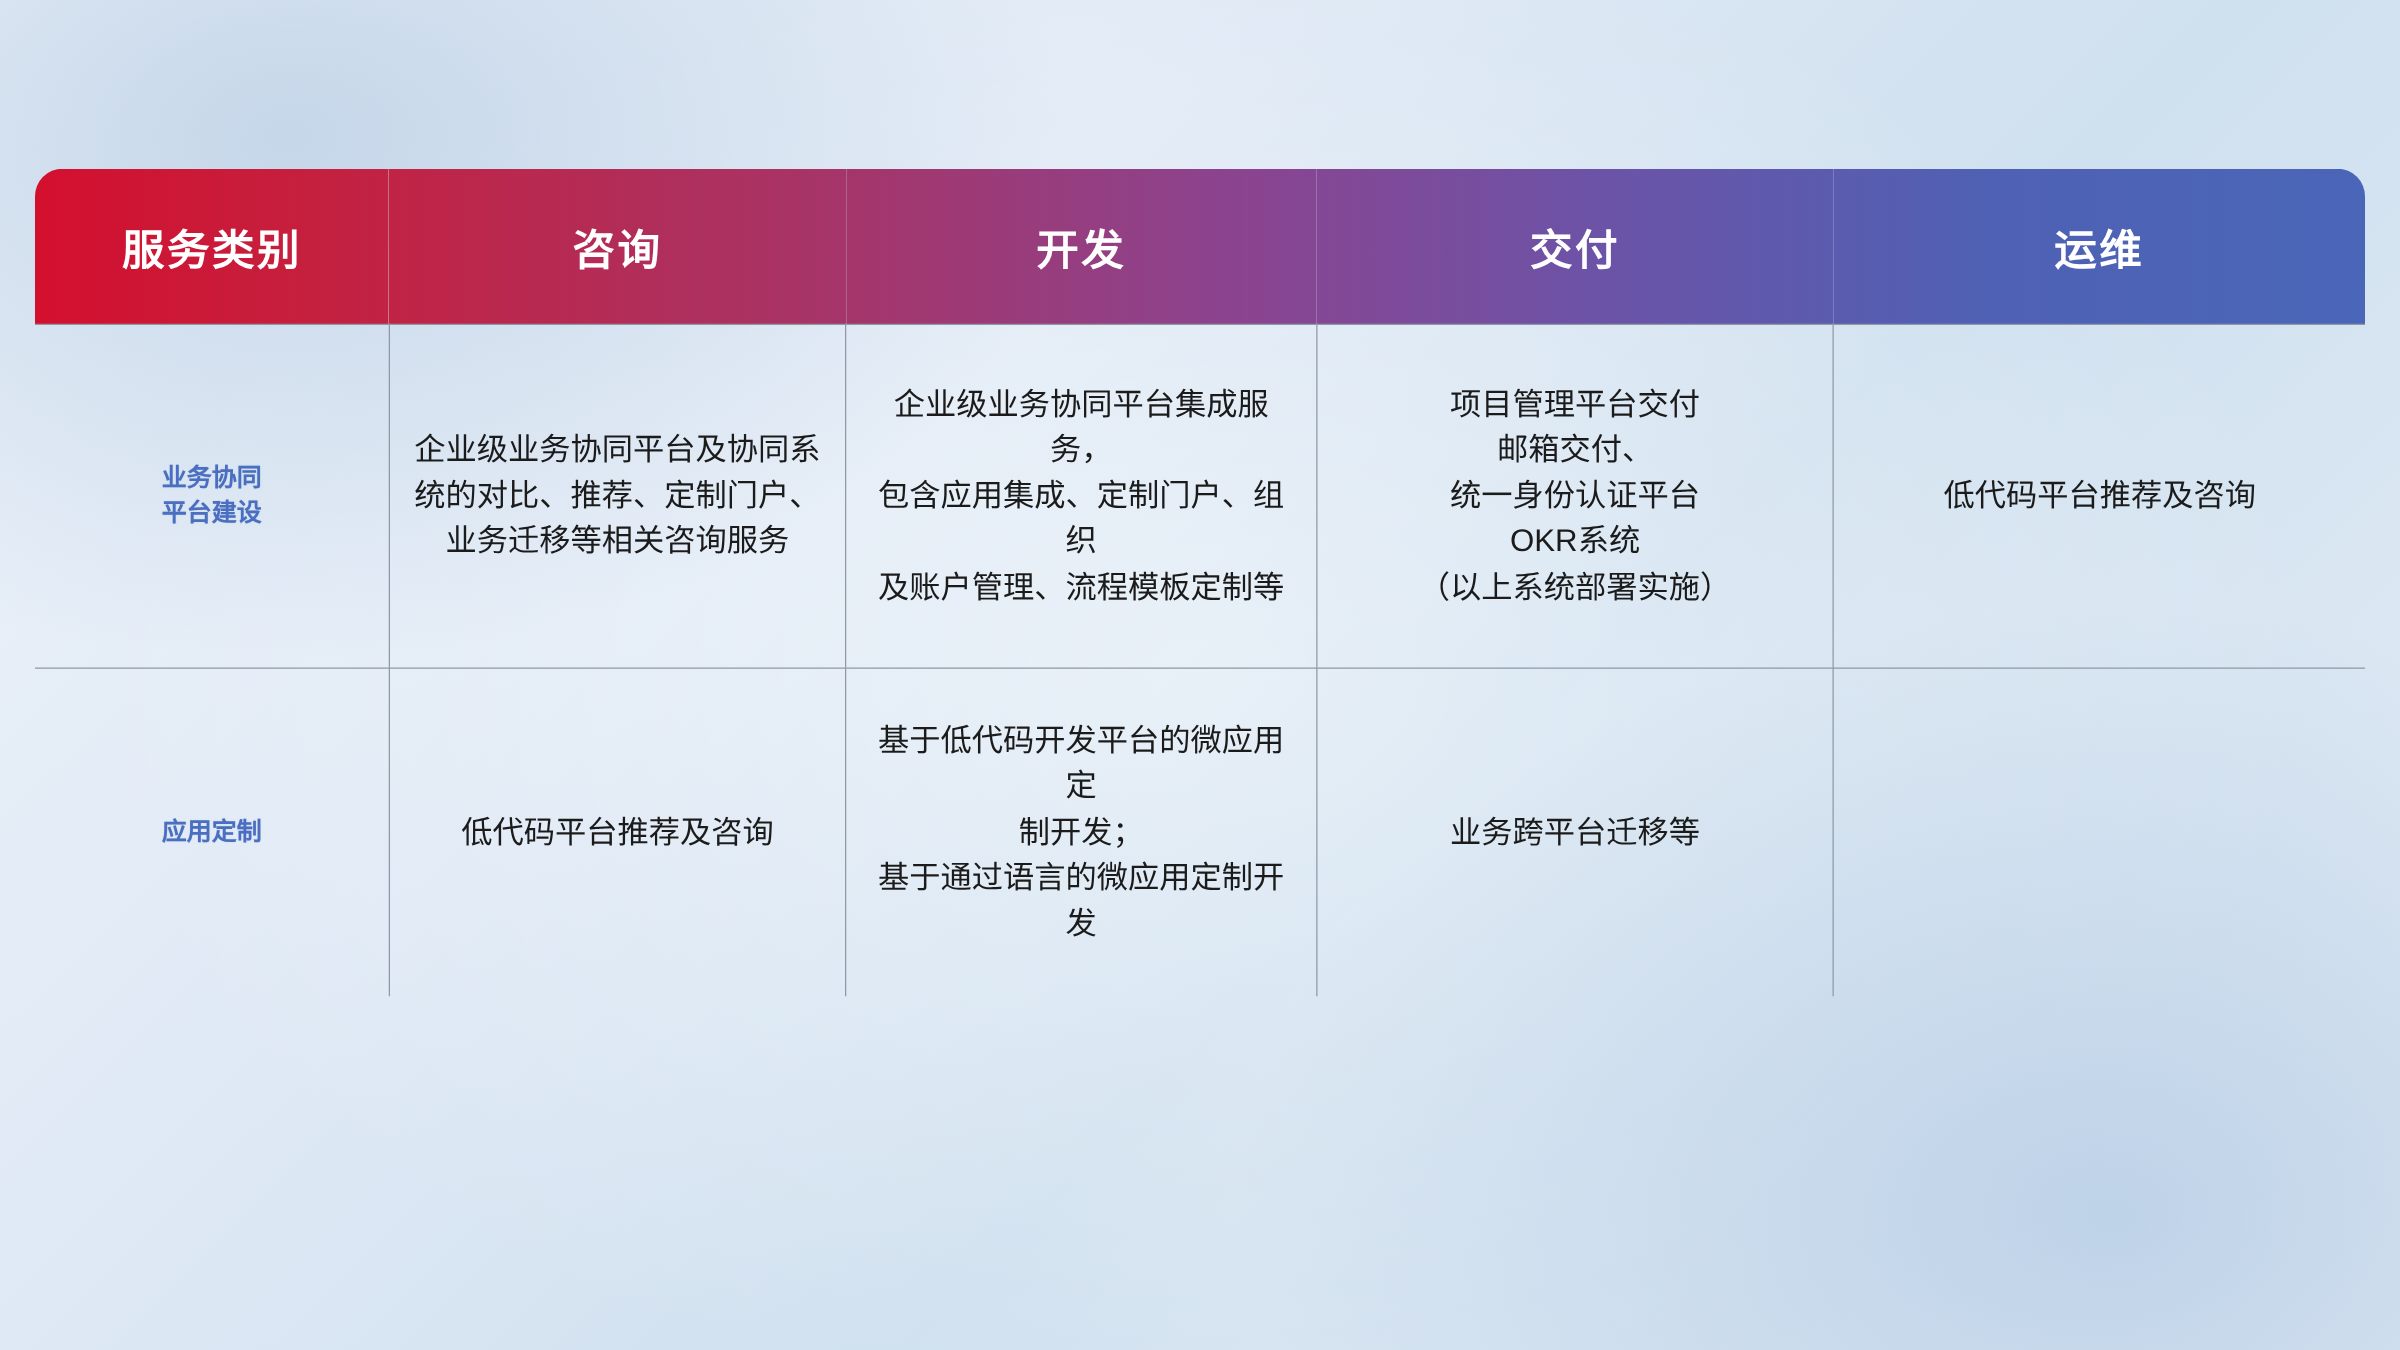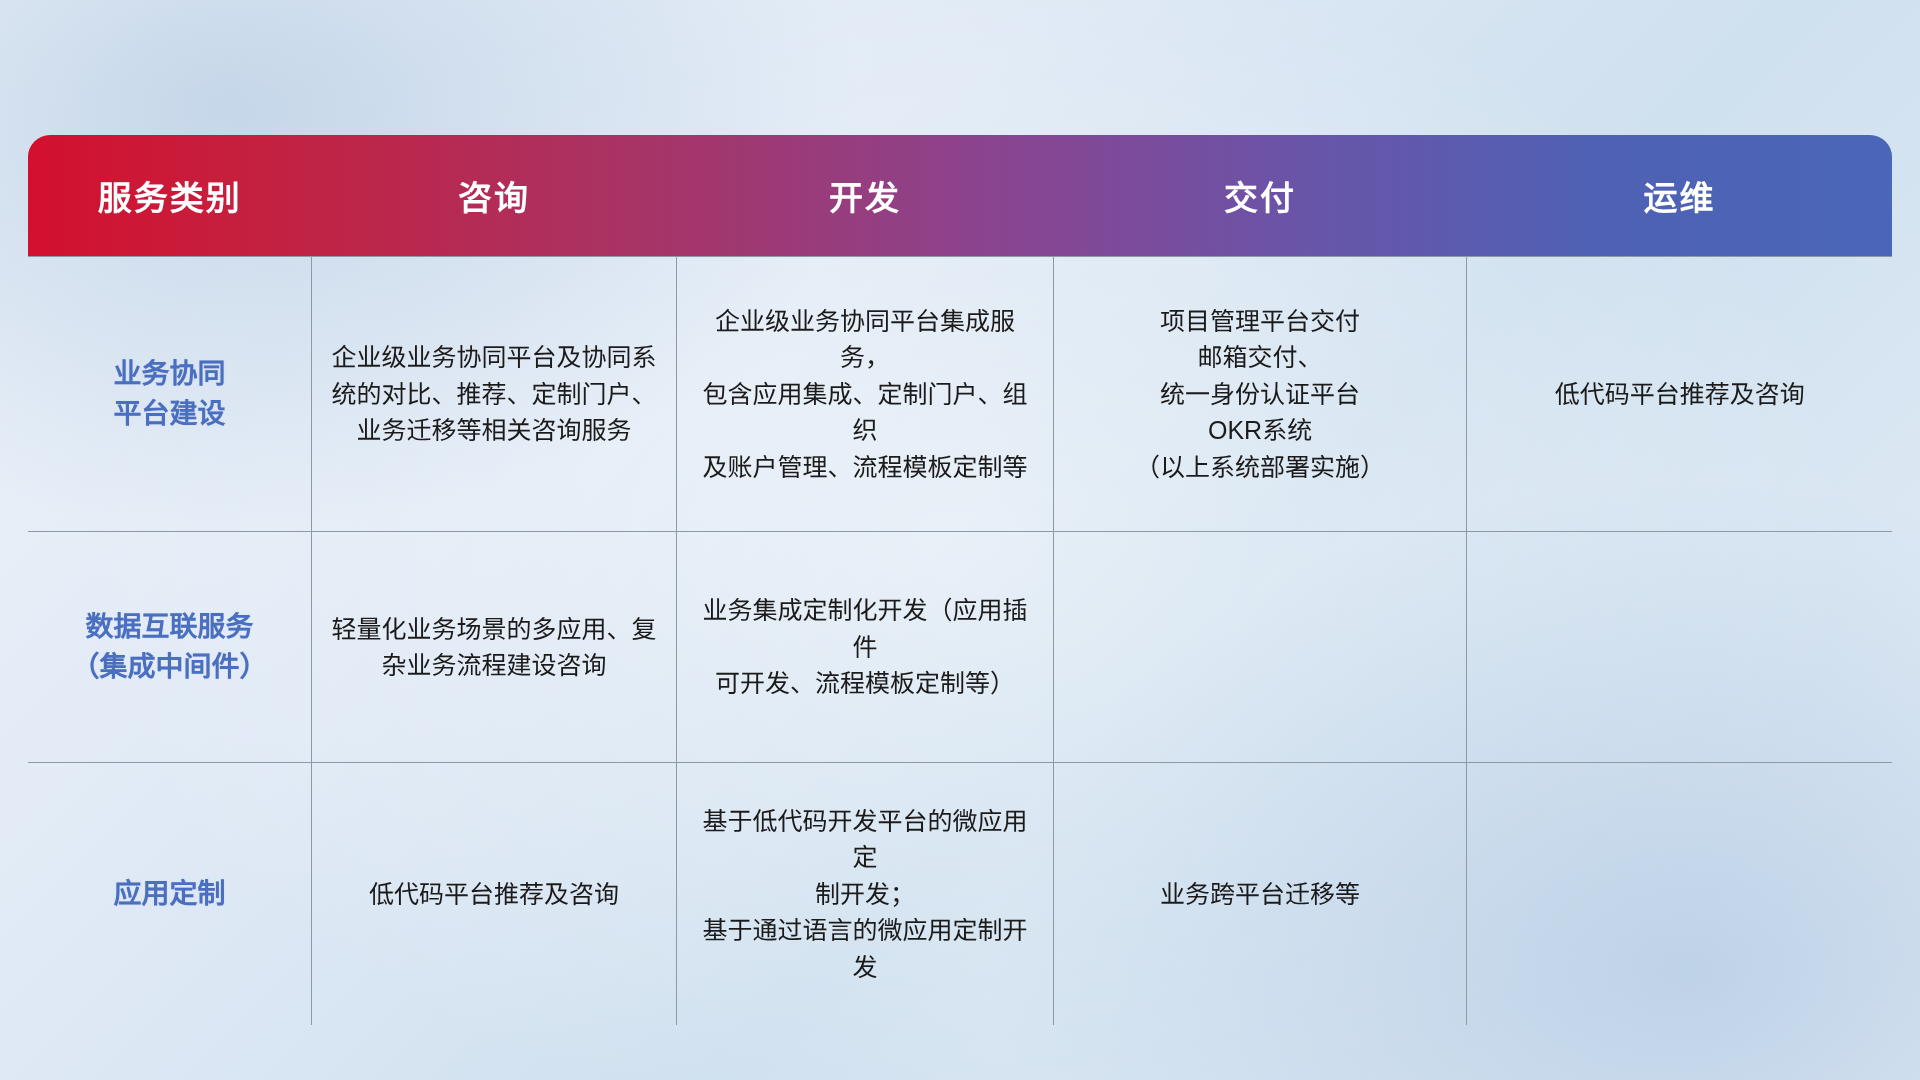--- a/index.html
+++ b/index.html
@@ -32,22 +32,22 @@
   }
 
   .tbl {
     width: 100%;
     border-collapse: collapse;
     table-layout: fixed;
   }
 
   
   thead th {
-    padding: 12px;
-    height: 97px;
+    padding: 0;
+    height: 124px;
     vertical-align: middle;
     text-align: center;
     color: #ffffff;
     font-size: 34px;
     font-weight: bold;
     letter-spacing: 2px;
     position: relative;
   }
   .header-row {
     background: linear-gradient(90deg, #d40f2e 0%, #c5203f 12%, #a93364 32%, #8a4490 52%, #6a54a8 68%, #4f61b4 84%, #4a66b8 100%);
@@ -68,21 +68,21 @@
     color: #1b1b1b;
     font-size: 25px;
     line-height: 1.46;
     padding: 22px 18px;
     background: transparent;
   }
   tbody tr td:first-child {
     border-left: none;
     color: #4a6fc0;
     font-weight: bold;
-    font-size: 28px;
+    font-size: 20px;
     line-height: 1.42;
     text-shadow: 0 0 1px rgba(74,111,192,0.25);
   }
   tbody tr td:last-child {
     border-right: none;
   }
   tbody tr:last-child td {
     border-bottom: none;
   }
   .row-1 td { height: 230px; }
@@ -132,30 +132,20 @@
         <td class="cell-multiline">企业级业务协同平台集成服务，
 包含应用集成、定制门户、组织
 及账户管理、流程模板定制等</td>
         <td class="cell-multiline">项目管理平台交付
 邮箱交付、
 统一身份认证平台
 OKR系统
 （以上系统部署实施）</td>
         <td class="cell-multiline">低代码平台推荐及咨询</td>
       </tr>
-      <tr class="row-2">
-        <td class="cell-multiline">数据互联服务
-（集成中间件）</td>
-        <td class="cell-multiline">轻量化业务场景的多应用、复
-杂业务流程建设咨询</td>
-        <td class="cell-multiline">业务集成定制化开发（应用插件
-可开发、流程模板定制等）</td>
-        <td class="cell-multiline"></td>
-        <td class="cell-multiline"></td>
-      </tr>
       <tr class="row-3">
         <td class="cell-multiline">应用定制</td>
         <td class="cell-multiline">低代码平台推荐及咨询</td>
         <td class="cell-multiline">基于低代码开发平台的微应用定
 制开发；
 基于通过语言的微应用定制开发</td>
         <td class="cell-multiline">业务跨平台迁移等</td>
         <td class="cell-multiline"></td>
       </tr>
     </tbody>

